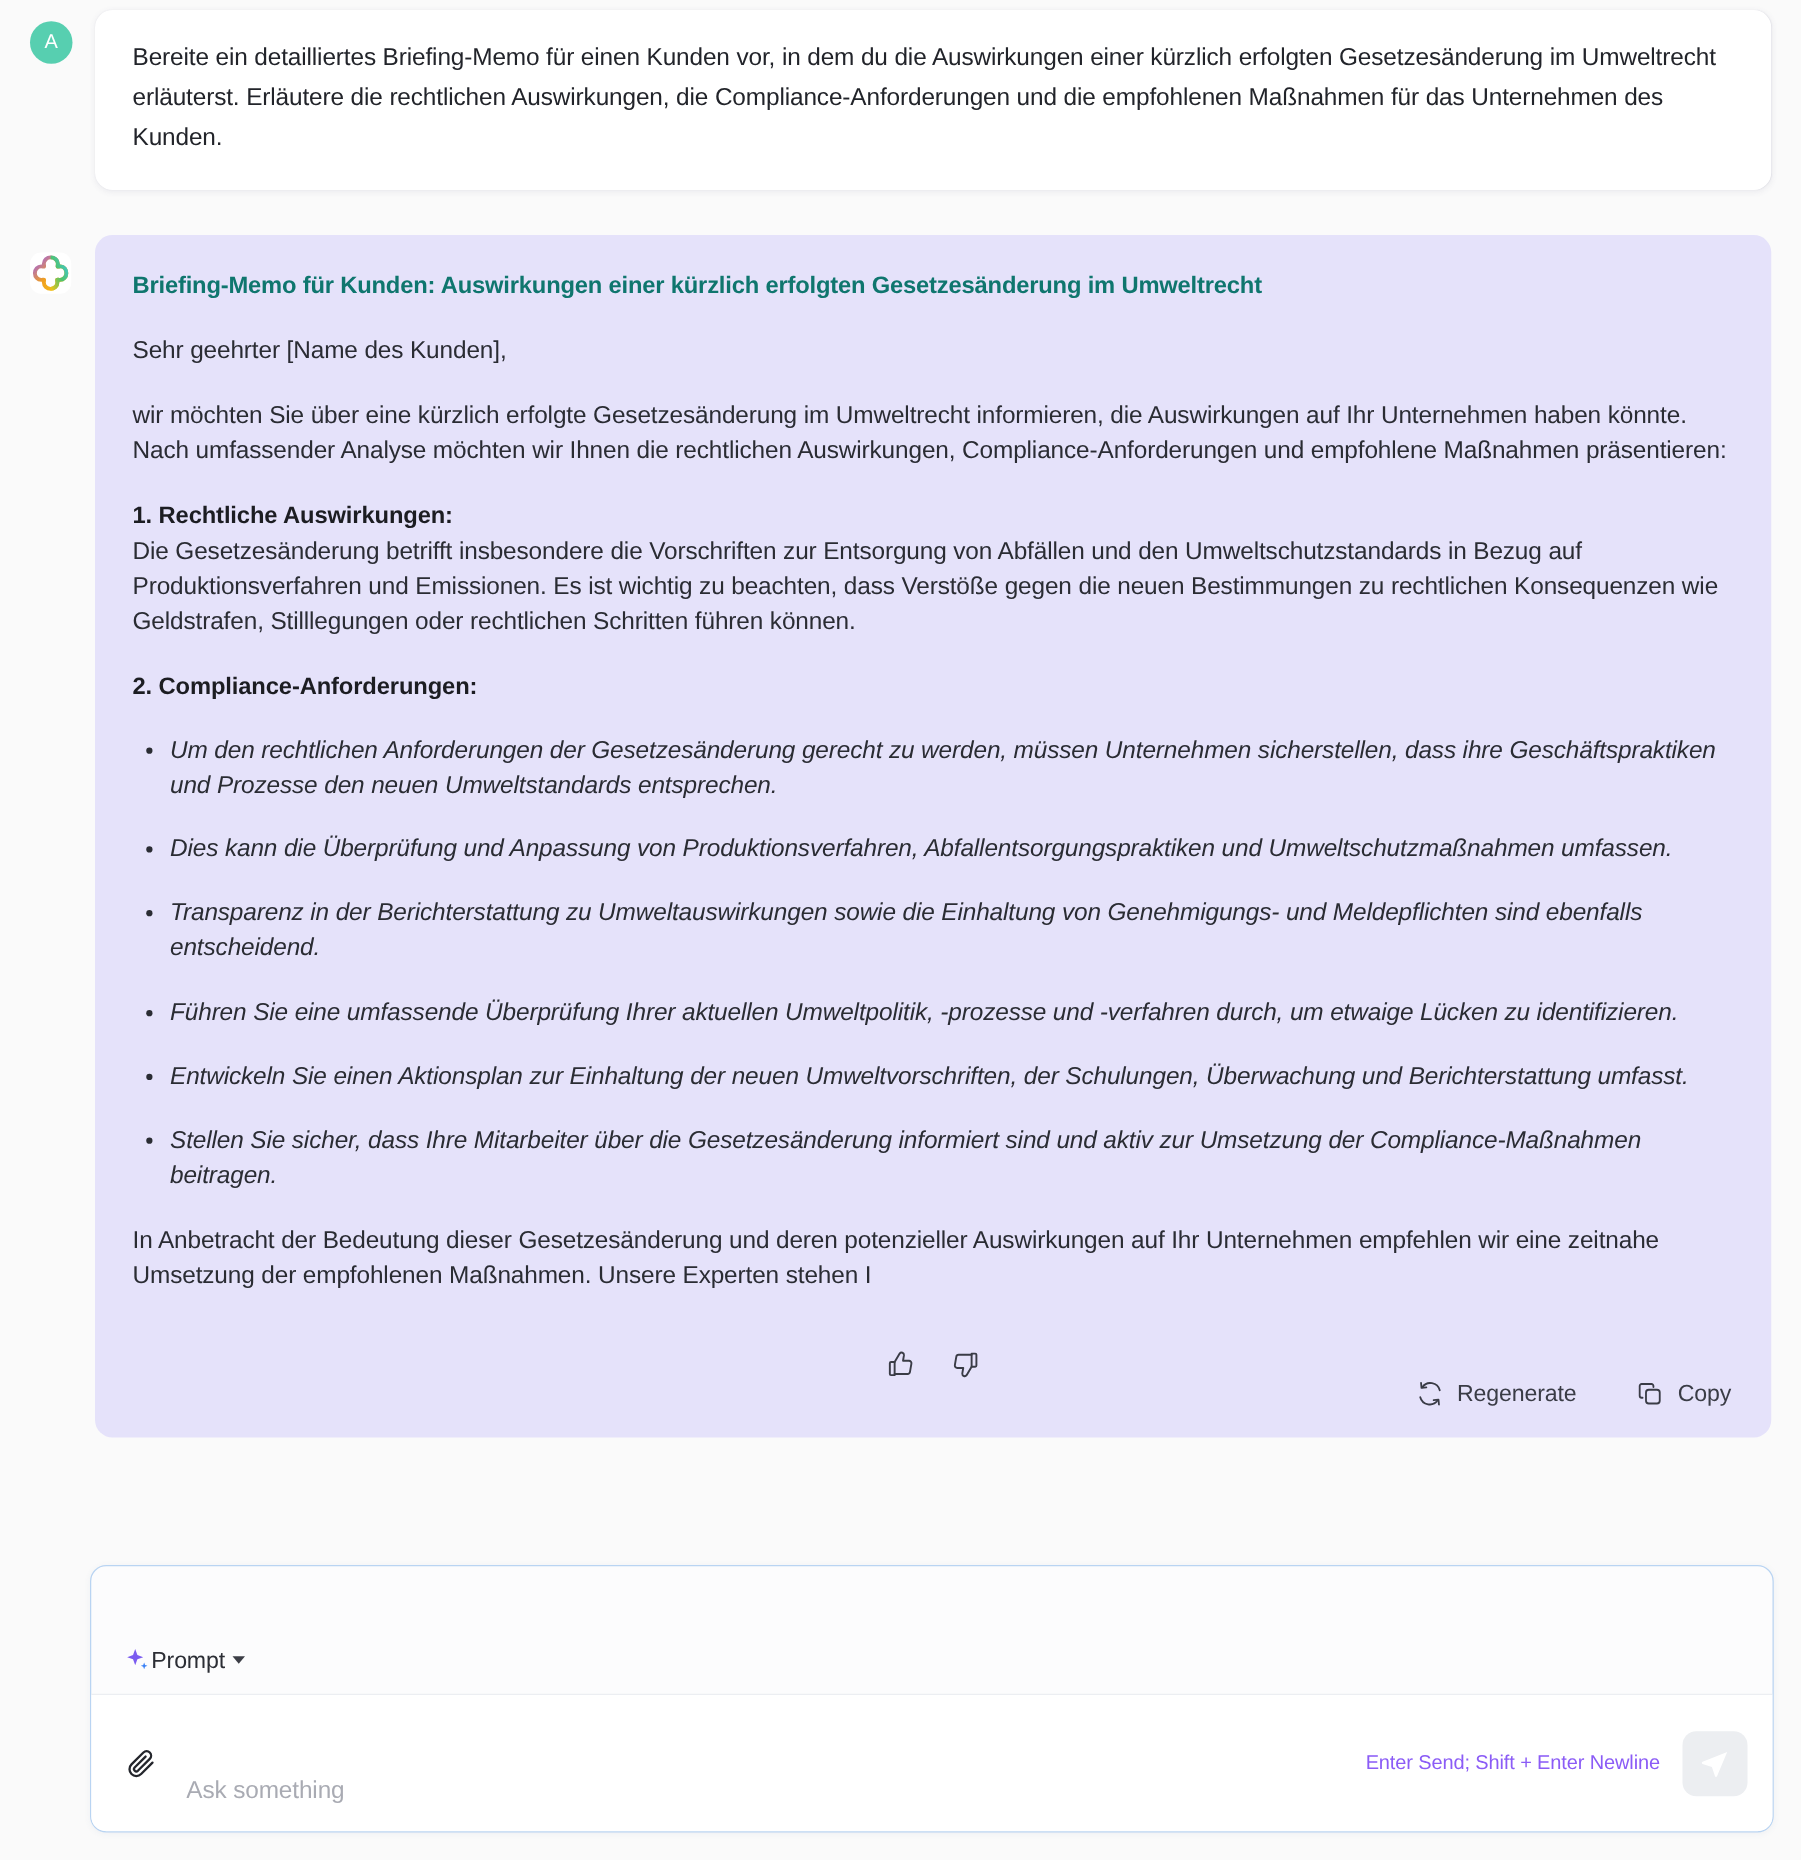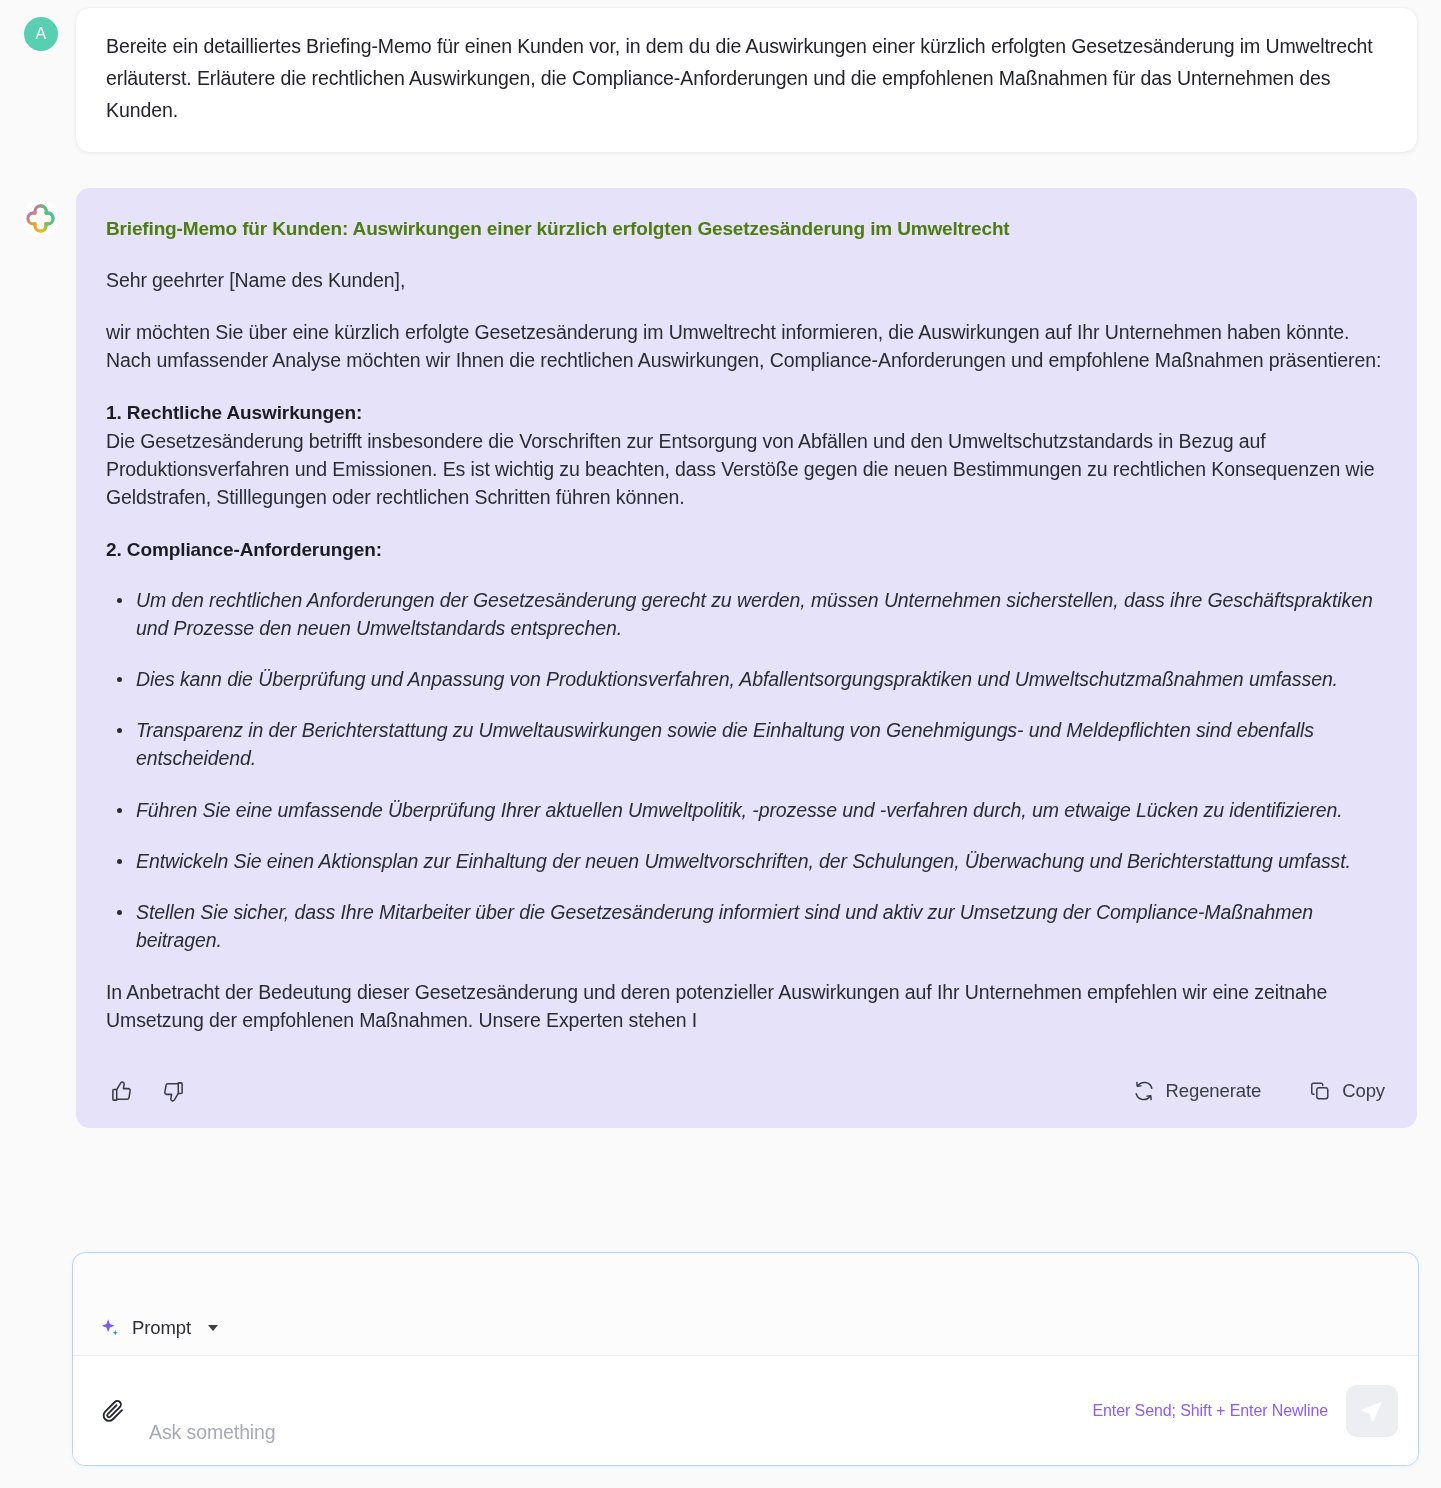--- a/index.html
+++ b/index.html
@@ -72,21 +72,21 @@
     flex: 1 1 auto;
     background: #e5e2fa;
     border-radius: 14px;
     padding: 26px 30px 14px 30px;
     max-width: 1345px;
   }
 
   .a-title {
     font-size: 19px;
     font-weight: bold;
-    color: #4d7c0f;
+    color: #0f766e;
     line-height: 30px;
     letter-spacing: -0.15px;
     margin: 0 0 22px 0;
   }
   .a-para {
     font-size: 19.5px;
     line-height: 28px;
     color: #2a2c33;
     letter-spacing: -0.1px;
     margin: 0 0 24px 0;
@@ -135,20 +135,21 @@
     border-radius: 50%;
     background: #2a2c33;
   }
 
   
   .action-bar {
     display: flex;
     align-items: center;
     padding: 20px 2px 10px 2px;
     margin-top: 10px;
+    flex-direction: column;
   }
   .act-left { display: flex; align-items: center; gap: 26px; }
   .act-right { margin-left: auto; display: flex; align-items: center; gap: 48px; }
   .icon-btn {
     display: flex; align-items: center; justify-content: center;
     width: 26px; height: 26px;
     color: #3a3c46;
     cursor: pointer;
   }
   .text-btn {
@@ -172,21 +173,21 @@
     border-radius: 13px;
     box-shadow: 0 1px 5px rgba(90,110,160,0.07);
     overflow: hidden;
   }
   .composer-top {
     display: flex;
     align-items: center;
     padding: 18px 26px 16px 26px;
   }
   .prompt-chip {
-    display: flex; align-items: center; gap: 11px;
+    display: flex; align-items: center; 
     cursor: pointer;
     margin-top: 46px;
   }
   .spark { width: 22px; height: 22px; display: block; }
   .prompt-label {
     font-size: 18.5px;
     color: #2c2e35;
     letter-spacing: -0.1px;
   }
   .caret {

